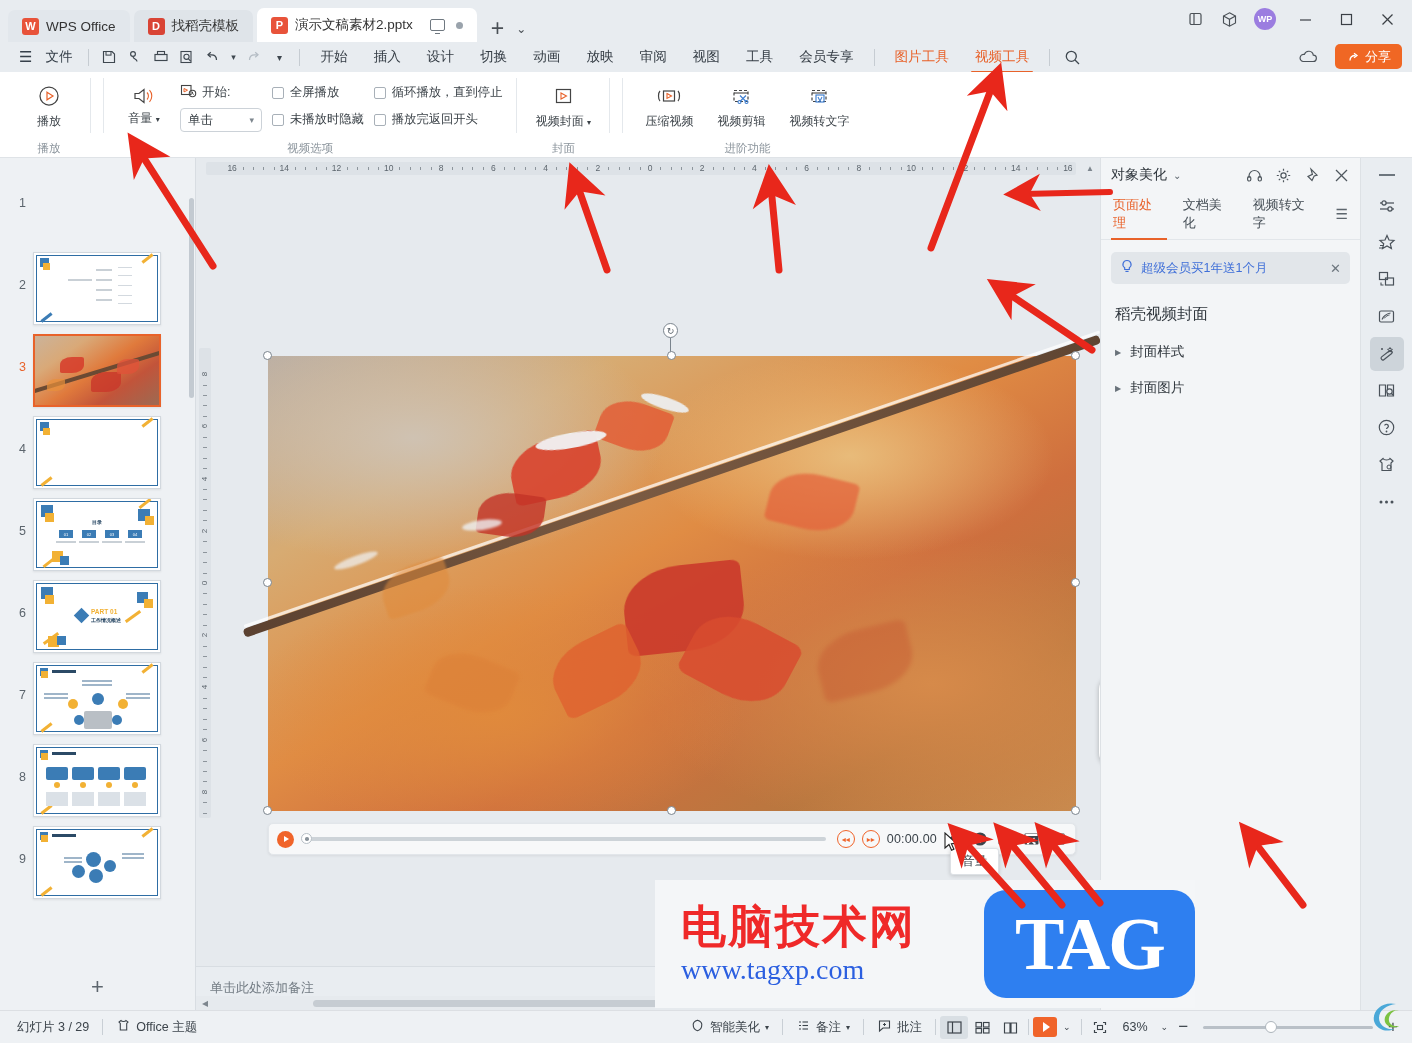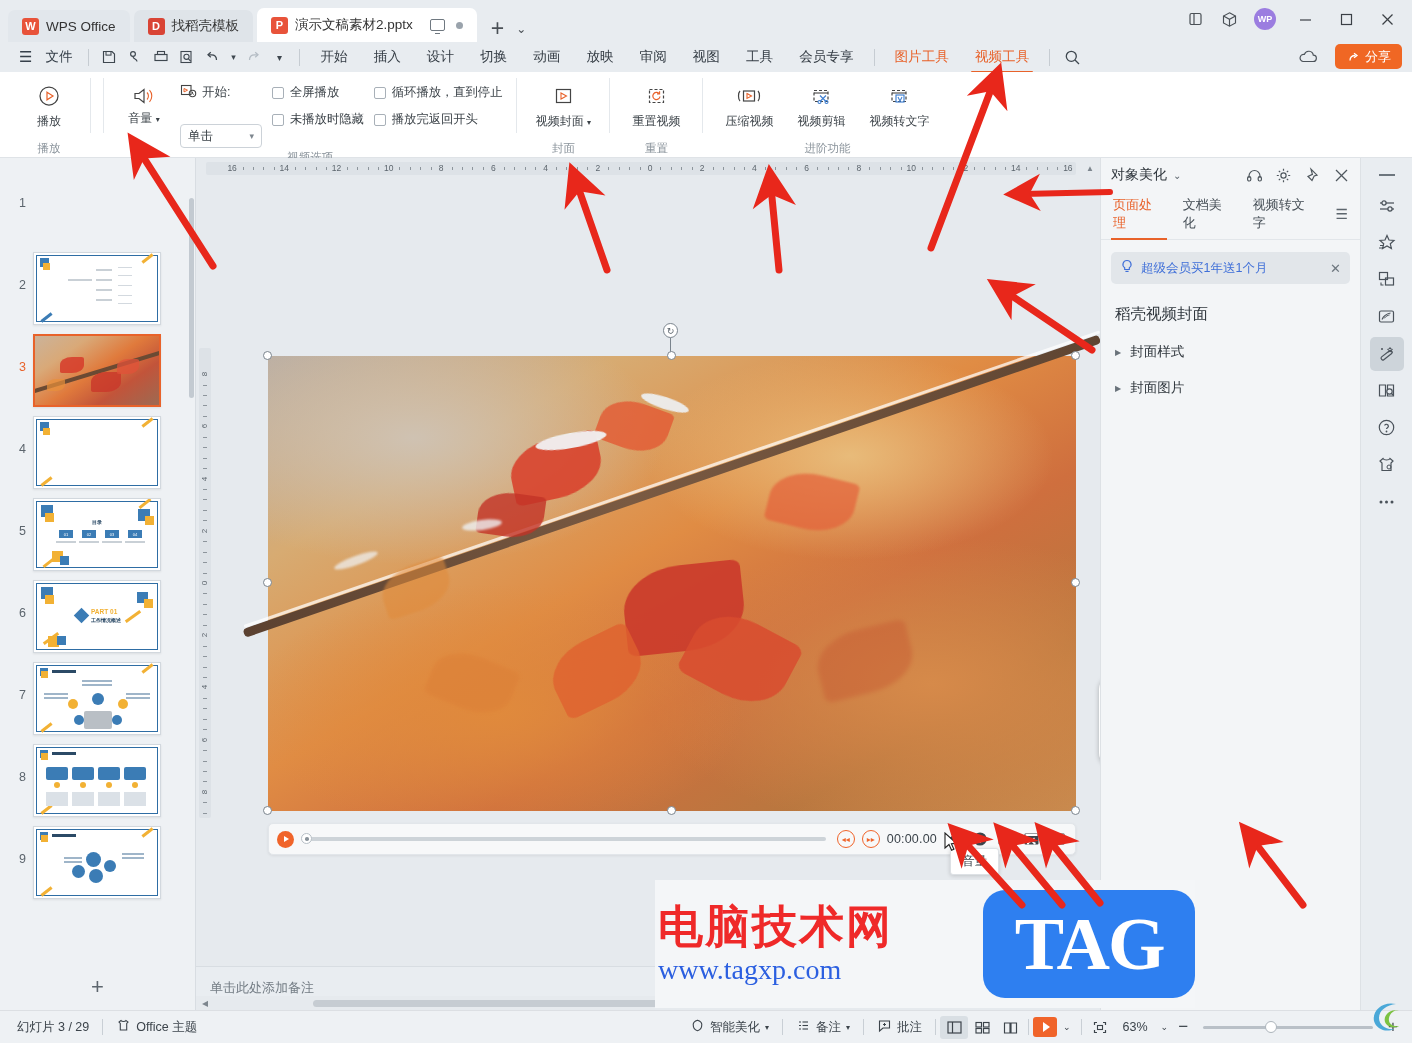--- a/index.html
+++ b/index.html
@@ -166,21 +166,21 @@
   .sb-play{width:24px;height:20px;background:#f0642a;border-radius:3px;display:flex;align-items:center;justify-content:center;cursor:pointer;}
   .sb-play:after{content:"";border-left:7px solid #fff;border-top:5px solid transparent;border-bottom:5px solid transparent;margin-left:2px;}
   .zoomline{flex:1;height:3px;background:#b9c0c7;border-radius:2px;margin:0 9px;position:relative;max-width:170px;}
   .zoomknob{position:absolute;left:62px;top:-4.5px;width:12px;height:12px;border-radius:50%;background:#fff;border:1.2px solid #adb5bc;}
 
   
   .ovl{position:absolute;left:0;top:0;width:1412px;height:1043px;pointer-events:none;z-index:60;}
   
   .wm1{position:absolute;left:655px;top:880px;width:540px;height:128px;background:#f4f6f8;z-index:55;
     display:flex;align-items:center;}
-  .wm1-txt{width:344px;padding-left:3px;}
+  .wm1-txt{width:344px;padding-left:26px;}
   .wm1-cn{font-size:45px;color:#ef2929;font-weight:bold;letter-spacing:2px;line-height:1.1;
     font-family:"DejaVu Sans","Liberation Sans",sans-serif;}
   .wm1-url{font-size:28px;color:#2b5fe0;font-family:"Liberation Serif",serif;margin-top:2px;}
   .wm1-tag{width:222px;height:108px;background:#2e7ff0;border-radius:22px;color:#fff;font-size:74px;font-weight:bold;
     display:flex;align-items:center;justify-content:center;font-family:"Liberation Serif",serif;letter-spacing:-2px;}
   .wm2{position:absolute;right:4px;bottom:6px;z-index:56;display:flex;align-items:center;gap:4px;}
   .wm2-txt{font-size:27px;font-weight:bold;color:#2a9c4a;letter-spacing:1px;line-height:1;
     background:linear-gradient(90deg,#2fa3d8,#3cb54a);-webkit-background-clip:text;background-clip:text;color:transparent;}
   .wm2-url{font-size:16px;color:#2eae54;font-family:"Liberation Serif",serif;}
 </style>
@@ -341,21 +341,21 @@
     <div class="rgroup-body" style="align-items:flex-start;gap:10px;padding-top:4px;">
       <div class="vol-btn" style="margin-top:6px;">
         <div class="gl" style="height:28px;display:flex;align-items:center;">
           <svg width="26" height="22" viewBox="0 0 26 22">
               <path d="M4 8.5h4l5-4v13l-5-4H4z" fill="none" stroke="#444" stroke-width="1.2"></path>
               <path d="M16 7.5a5 5 0 0 1 0 7M18.5 5.2a8.5 8.5 0 0 1 0 11.6" fill="none" stroke="#e8622a" stroke-width="1.1"></path>
             </svg>
         </div>
         <div class="lb"><span>音量</span> <span style="font-size:8px;">▾</span></div>
       </div>
-      <div style="display:flex;flex-direction:column;gap:19px;padding-top:4px;">
+      <div style="display:flex;flex-direction:column;gap:3px;padding-top:4px;">
         <div class="startrow">
           <span>
             <svg width="17" height="16" viewBox="0 0 17 16">
                 <rect x="1.5" y="2.5" width="9.5" height="9" fill="none" stroke="#444" stroke-width="1.1"></rect>
                 <path d="M4 5.5 L7.5 7.2 L4 8.9 Z" fill="none" stroke="#e8622a" stroke-width="1"></path>
                 <circle cx="12.5" cy="10.5" r="3.2" fill="none" stroke="#444" stroke-width="1.1"></circle>
                 <path d="M12.5 8.8v1.8l1.3.8" fill="none" stroke="#444" stroke-width="1"></path>
               </svg>
           </span>
           <span>开始:</span>
@@ -399,35 +399,20 @@
               <path d="M11 10 L16.5 13 L11 16 Z" fill="none" stroke="#e8622a" stroke-width="1.1"></path>
             </svg>
         </div>
         <div class="lb"><span>视频封面</span> <span style="font-size:8px;">▾</span></div>
       </div>
     </div>
     <div class="rgroup-label">封面</div>
   </div>
   <div class="rsep"></div>
 
-  <div class="rgroup">
-    <div class="rgroup-body">
-      <div class="rbtn wide">
-        <div class="gl">
-          <svg width="26" height="26" viewBox="0 0 26 26">
-              <rect x="6.5" y="6.5" width="14" height="13" fill="none" stroke="#444" stroke-width="1.2" stroke-dasharray="3 2"></rect>
-              <path d="M16 10.5a3.6 3.6 0 1 0 1 3" fill="none" stroke="#e8622a" stroke-width="1.2"></path>
-              <path d="M16.6 8.3v2.6h-2.6" fill="none" stroke="#e8622a" stroke-width="1.1"></path>
-            </svg>
-        </div>
-        <div class="lb">重置视频</div>
-      </div>
-    </div>
-    <div class="rgroup-label">重置</div>
-  </div>
   <div class="rsep"></div>
 
   <div class="rgroup">
     <div class="rgroup-body">
       <div class="rbtn wide">
         <div class="gl">
           <svg width="30" height="26" viewBox="0 0 30 26">
               <path d="M6 8c-2 2-2 8 0 10M24 8c2 2 2 8 0 10" fill="none" stroke="#444" stroke-width="1.2"></path>
               <rect x="9.5" y="8" width="11" height="10" fill="none" stroke="#444" stroke-width="1.2"></rect>
               <path d="M13 10.6 L17.5 13 L13 15.4 Z" fill="none" stroke="#e8622a" stroke-width="1.1"></path>

